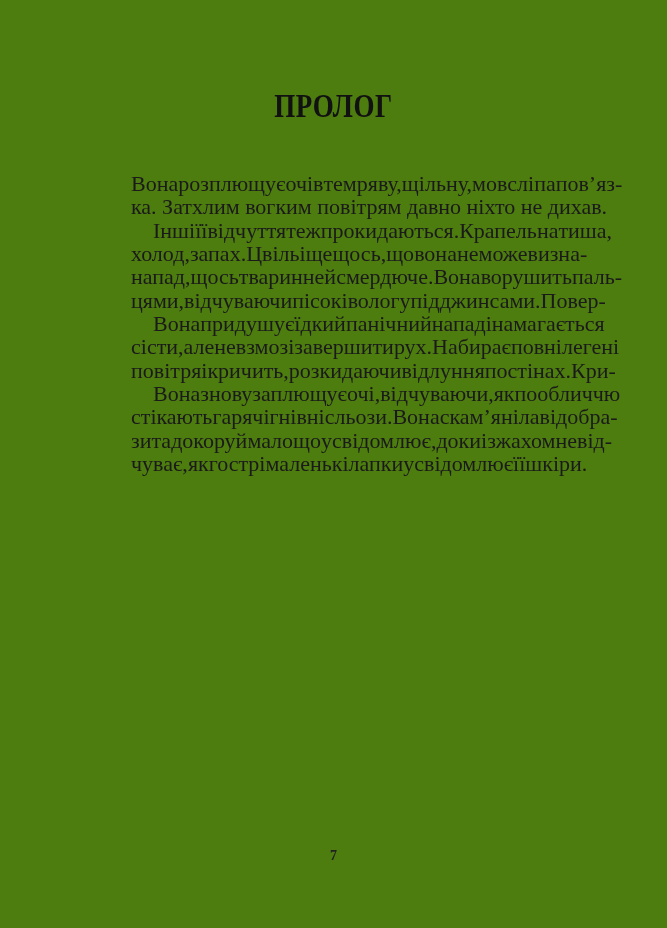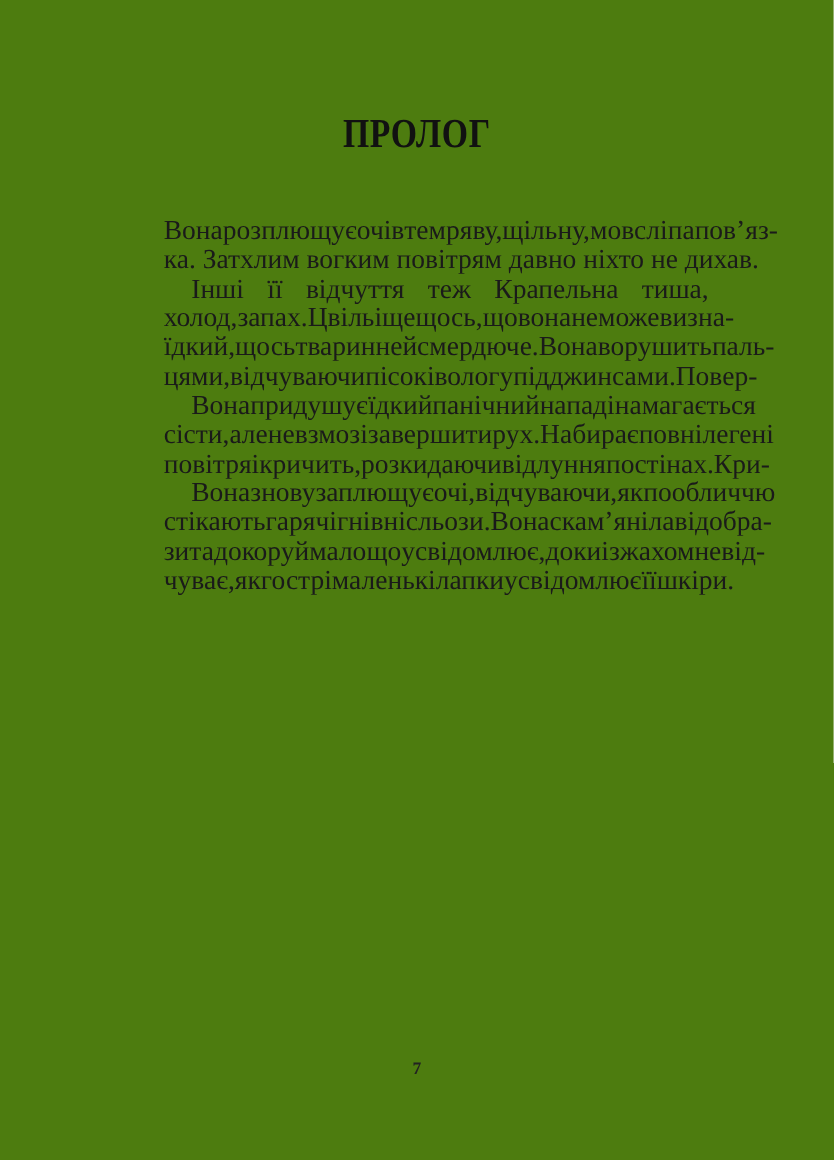--- a/index.html
+++ b/index.html
@@ -98,20 +98,21 @@
           <span>пов’яз-</span>
         </span>
       </div>
     <div class="line last"><span>ка. Затхлим вогким повітрям давно ніхто не дихав.</span></div>
     <div class="line indent">
         <span class="justify">
           <span>Інші</span>
           <span>її</span>
           <span>відчуття</span>
           <span>теж</span>
+          <span>прокидаються.</span>
           <span>Крапельна</span>
           <span>тиша,</span>
         </span>
       </div>
     <div class="line">
         <span class="justify">
           <span>холод,</span>
           <span>запах.</span>
           <span>Цвіль</span>
           <span>і</span>
@@ -119,21 +120,21 @@
           <span>щось,</span>
           <span>що</span>
           <span>вона</span>
           <span>не</span>
           <span>може</span>
           <span>визна-</span>
         </span>
       </div>
     <div class="line">
         <span class="justify">
-          <span>їдкий,</span>
+          <span>напад,</span>
           <span>щось</span>
           <span>тваринне</span>
           <span>й</span>
           <span>смердюче.</span>
           <span>Вона</span>
           <span>ворушить</span>
           <span>паль-</span>
         </span>
       </div>
     <div class="line">

